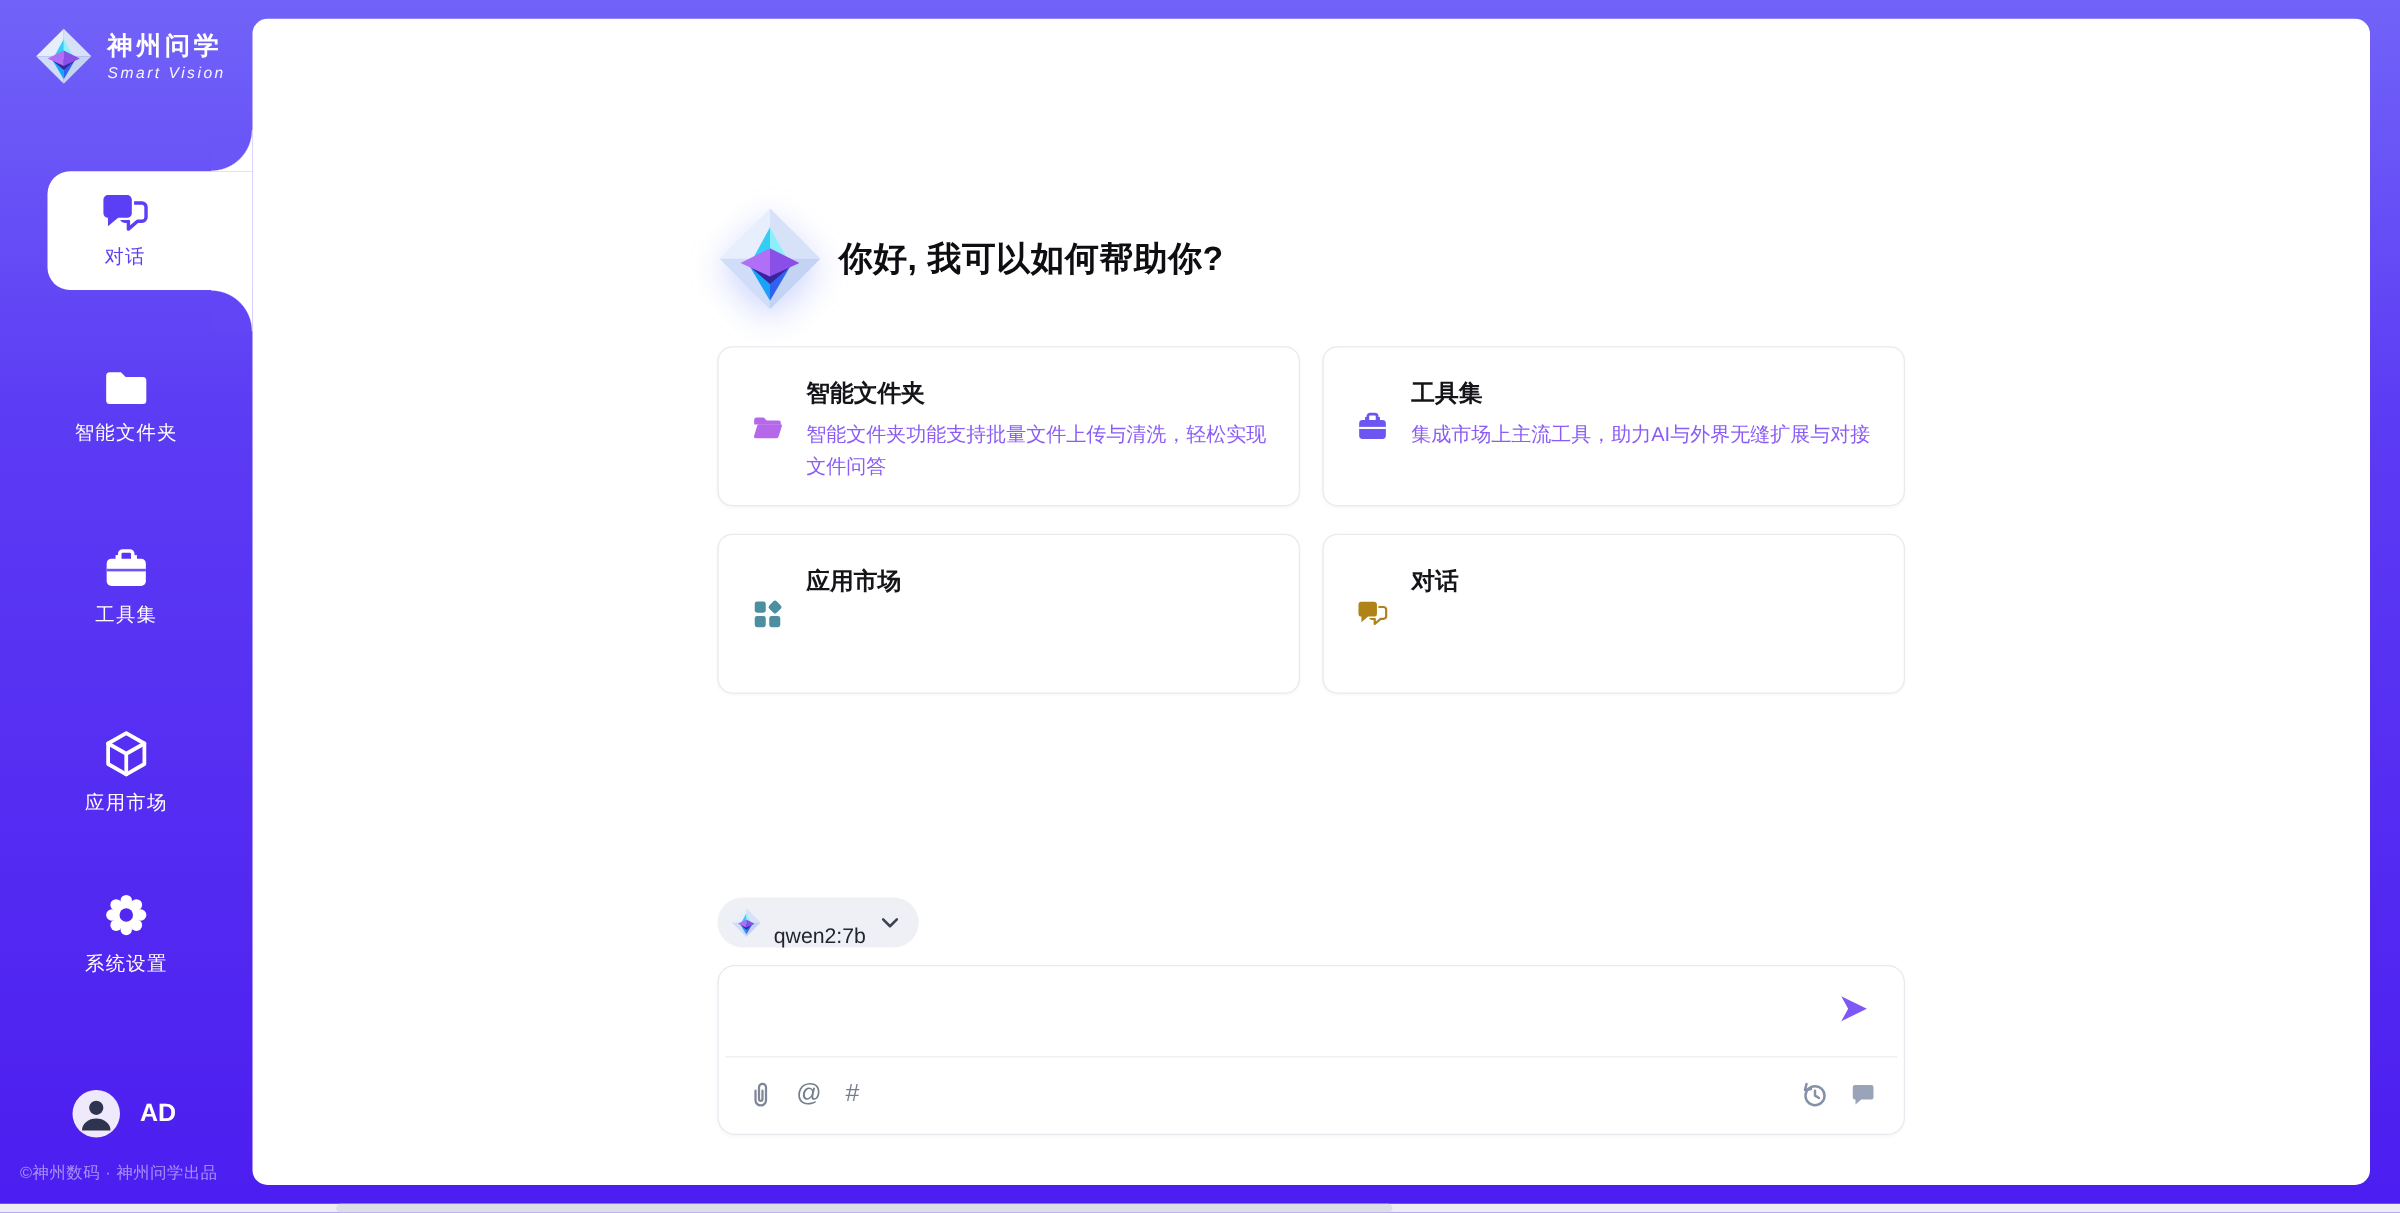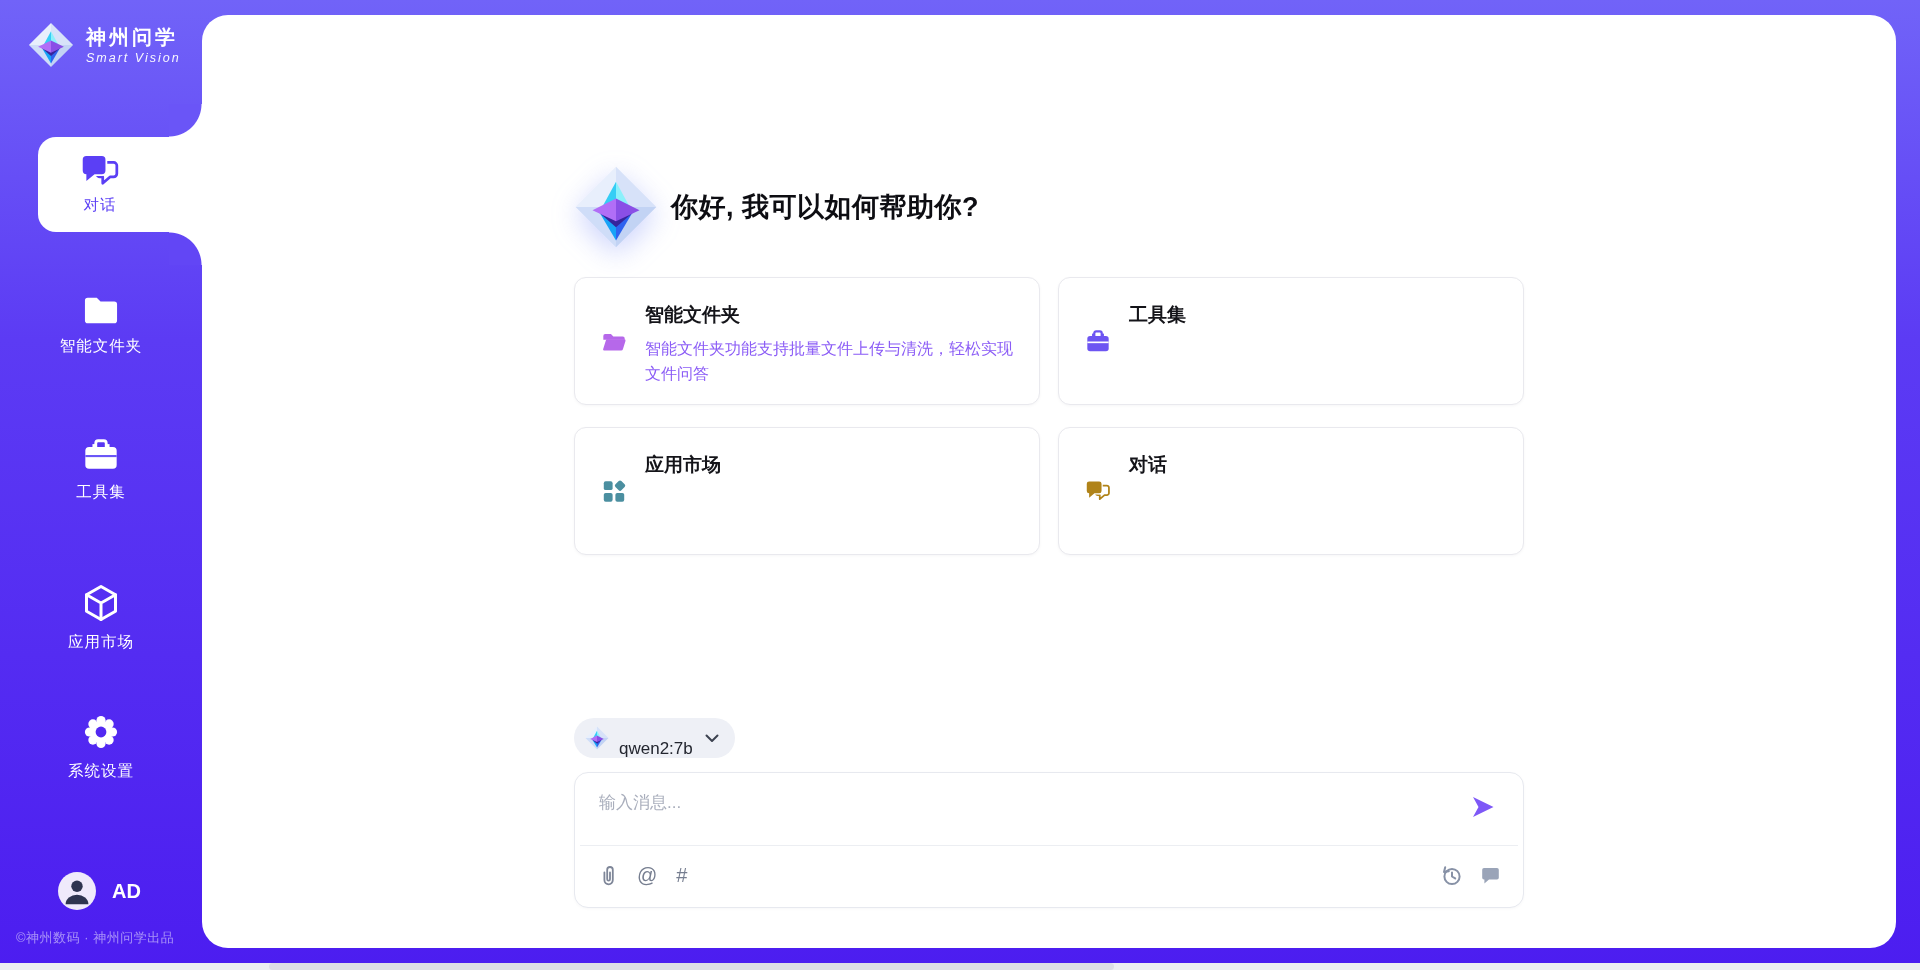--- a/index.html
+++ b/index.html
@@ -6,21 +6,21 @@
   html,body { width:1920px; height:970px; overflow:hidden; }
   body {
     position:relative;
     font-family:"Liberation Sans","DejaVu Sans",sans-serif;
     background:linear-gradient(180deg,#7163f8 0%,#5c3bf4 35%,#4c1df0 100%);
   }
 
   
   .panel {
     position:absolute; left:202px; top:15px; right:24px; bottom:22px;
-    background:#ffffff; border-radius:26px;
+    background:#ffffff; border-radius:12px;
   }
 
   
   .hscrollbar { position:absolute; left:0; right:0; bottom:0; height:7px; background:#ededf2; }
   .hscrollbar .thumb { position:absolute; left:14%; width:44%; top:0; bottom:0; background:#dddde6; border-radius:4px; }
 
   
   .sidebar { position:absolute; left:0; top:0; width:202px; height:970px; color:#fff; }
 
   .logo-row { position:absolute; left:28px; top:22px; display:flex; align-items:center; gap:12px;justify-content:space-between; }
@@ -237,20 +237,21 @@
       <div class="card">
         <svg class="cicon" viewBox="0 0 28 26">
           <rect x="10" y="2" width="8" height="7" rx="2" fill="none" stroke="#6d55f2" stroke-width="2.4"></rect>
           <rect x="7.6" y="4.5" width="2.4" height="5" fill="#6d55f2"></rect>
           <rect x="18" y="4.5" width="2.4" height="5" fill="#6d55f2"></rect>
           <rect x="2.5" y="7" width="23" height="16.5" rx="3" fill="#6d55f2"></rect>
           <rect x="2.5" y="13" width="23" height="1.8" fill="#fff"></rect>
         </svg>
         <div>
           <h3>工具集</h3>
+          <p>集成市场上主流工具，助力AI与外界无缝扩展与对接</p>
         </div>
       </div>
 
       <div class="card">
         <svg class="cicon" viewBox="0 0 28 28">
           <g fill="#4b8fa0">
             <rect x="3" y="3" width="9.5" height="9.5" rx="2"></rect>
             <rect x="3" y="15.5" width="9.5" height="9.5" rx="2"></rect>
             <rect x="15.5" y="15.5" width="9.5" height="9.5" rx="2"></rect>
             <rect x="16" y="3.2" width="9" height="9" rx="2" transform="rotate(45 20.5 7.7)"></rect>
@@ -283,21 +284,20 @@
           </svg>
         <span class="model-name">qwen2:7b</span>
         <span class="chev">
           <svg width="14" height="9" viewBox="0 0 14 9">
               <path d="M1.5 1.5 L7 7 L12.5 1.5" fill="none" stroke="#3c4250" stroke-width="2" stroke-linecap="round" stroke-linejoin="round"></path>
             </svg>
         </span>
       </div>
 
       <div class="composer">
-        <textarea placeholder="输入消息..." style=""></textarea>
 
         <button class="send-btn">
           <svg width="26" height="26" viewBox="0 0 26 26">
             <path d="M3 3 L23.5 13 L3 23 L8.5 13 Z" fill="#7e58f7"></path>
           </svg>
         </button>
 
         <div class="divider"></div>
 
         <div class="tool-row">

